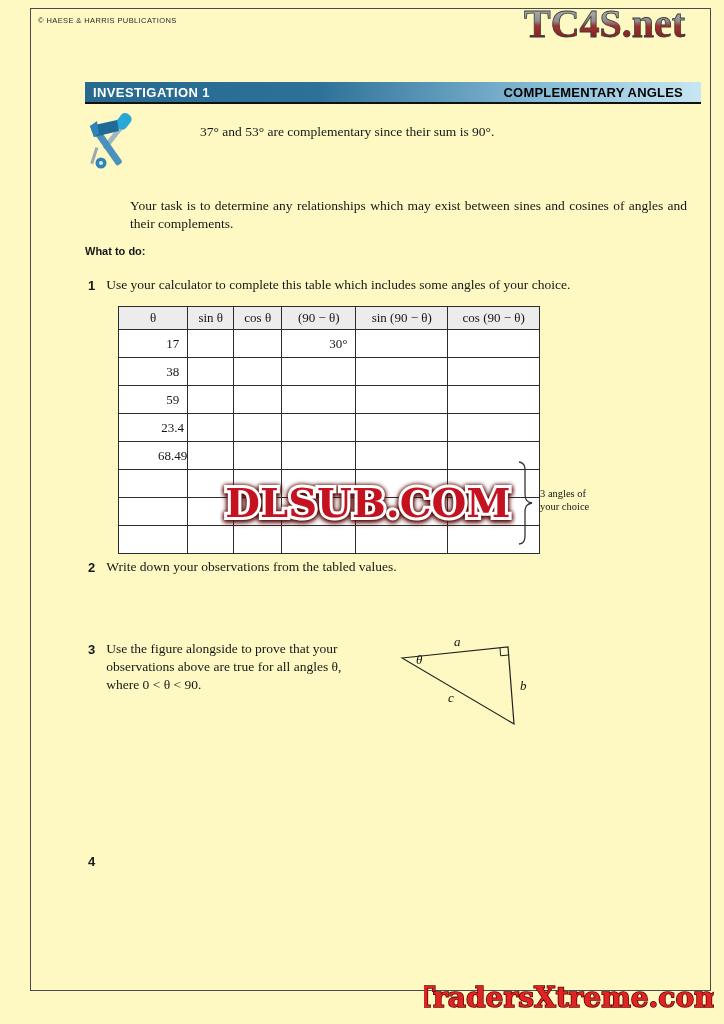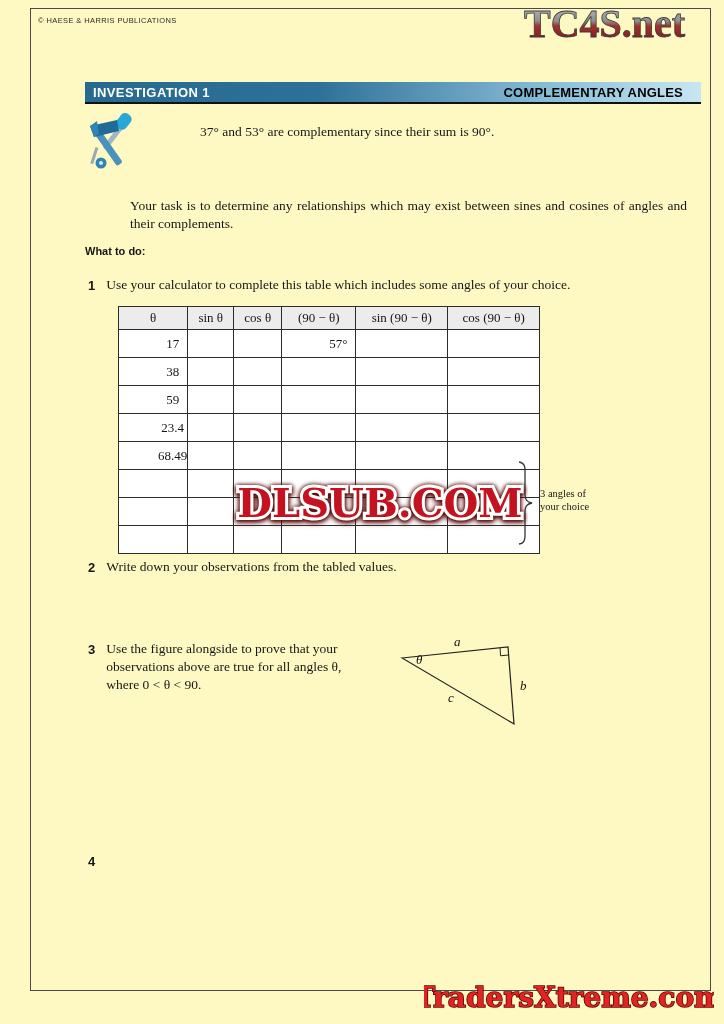--- a/index.html
+++ b/index.html
@@ -26,21 +26,21 @@
   #step2{left:88px;top:558px;width:545px;}
   #step3{left:88px;top:640px;width:285px;}
   #step4{left:88px;top:852px;width:545px;}
   table.angles{position:absolute;left:118px;top:306px;border-collapse:collapse;table-layout:fixed;}
   table.angles th,table.angles td{border:1px solid #2c2c2c;text-align:center;font-size:13px;
             font-family:"Liberation Serif",serif;font-weight:normal;padding:0;}
   table.angles th{background:#ececec;height:22px;}
   table.angles td{height:27px;background:#fff;padding-left:39px;}
   .brace{position:absolute;left:517px;top:461px;}
   .brace-label{position:absolute;left:540px;top:487px;font-size:10.5px;line-height:13px;}
-  .wm-table{position:absolute;left:220px;top:477px;margin-left:12px;}
+  .wm-table{position:absolute;left:220px;top:477px;}
   .figure{position:absolute;left:396px;top:638px;}
   .wm-bottom{position:absolute;left:424px;top:980px;}
   .bold{font-weight:bold;}
 </style>
 </head>
 <body>
 
 <div class="sheet">
 
   <div class="frame"></div>
@@ -109,21 +109,21 @@
           <th>(90 − θ)</th>
           <th>sin (90 − θ)</th>
           <th>cos (90 − θ)</th>
         </tr>
     </thead>
     <tbody>
         <tr>
           <td>17</td>
           <td></td>
           <td></td>
-          <td>57°</td>
+          <td>30°</td>
           <td></td>
           <td></td>
         </tr>
         <tr>
           <td>38</td>
           <td></td>
           <td></td>
           <td></td>
           <td></td>
           <td></td>

